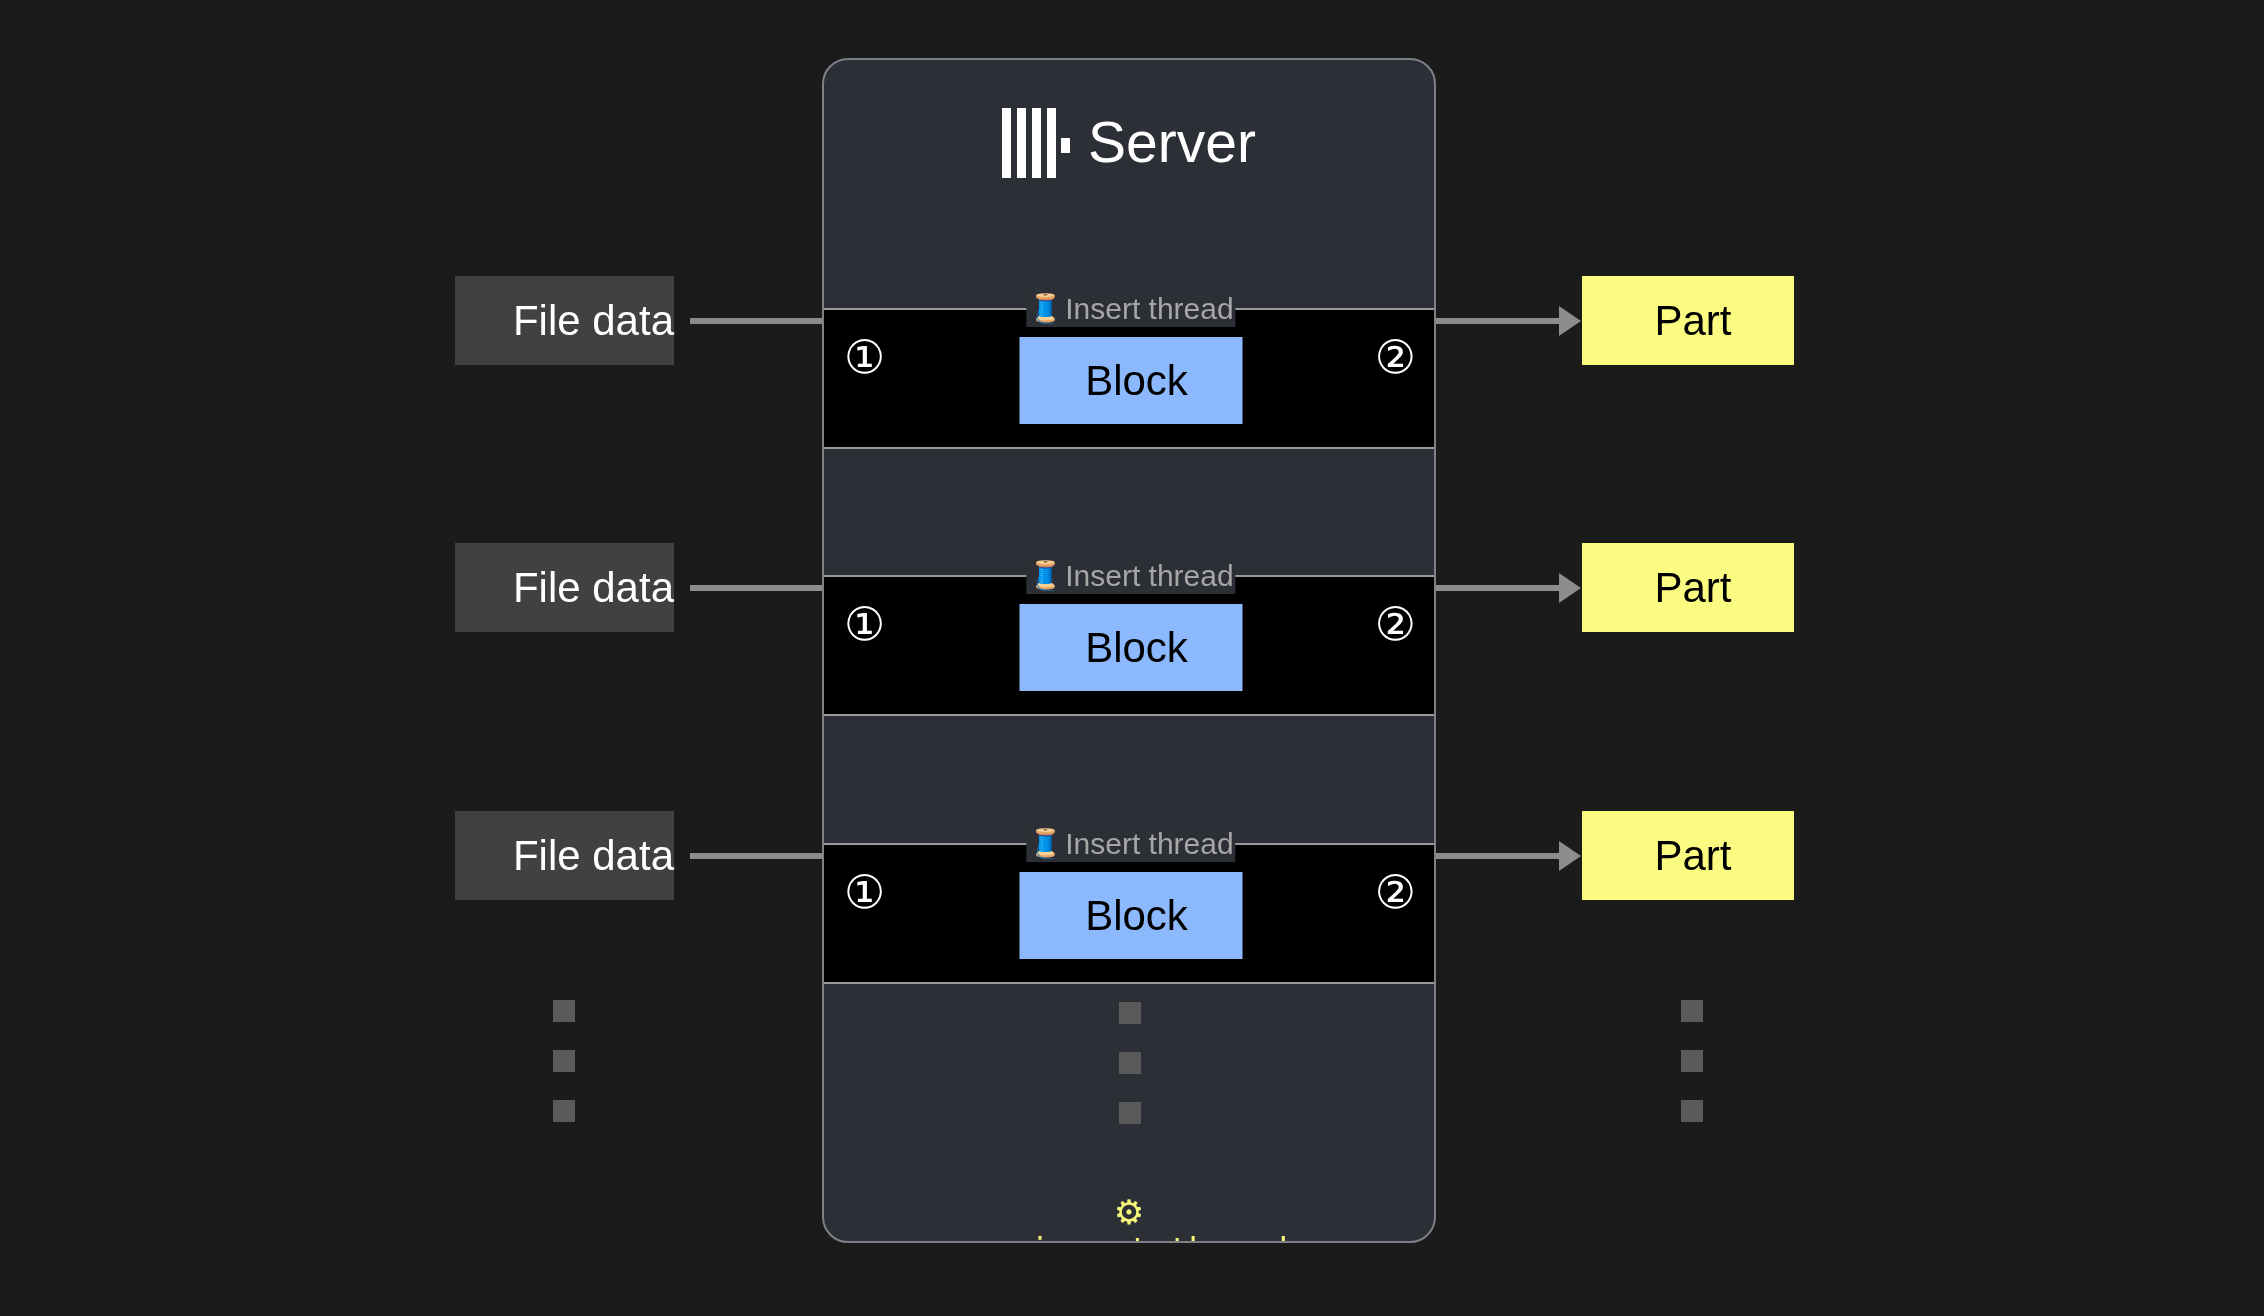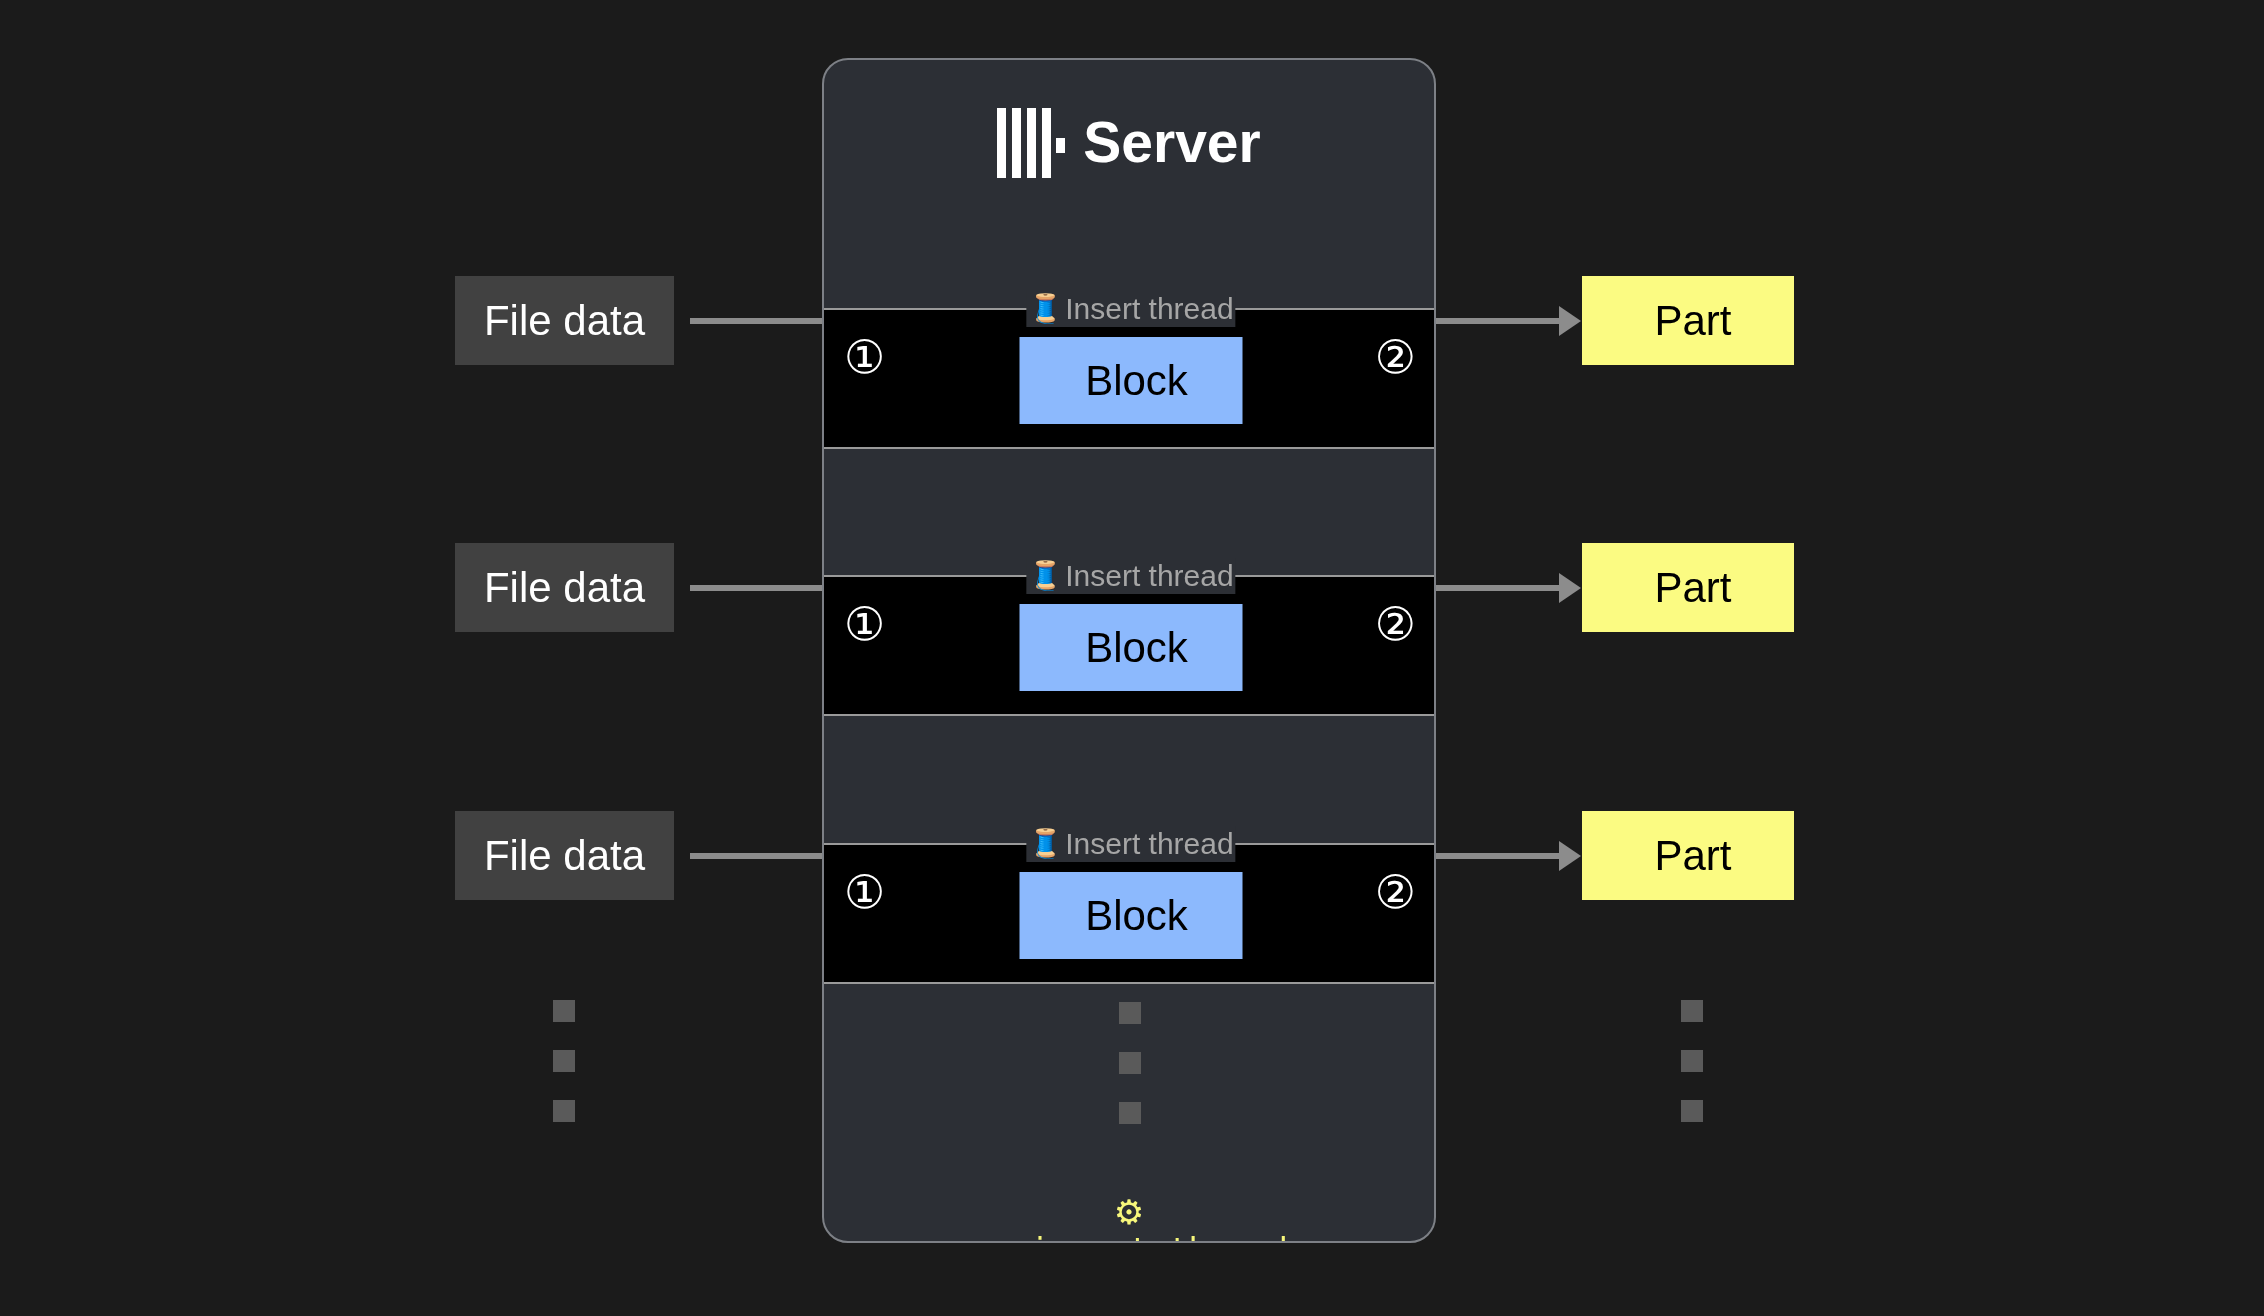--- a/index.html
+++ b/index.html
@@ -49,21 +49,21 @@
     gap: 18px;
   }
 
   .ch-logo {
     display: block;
   }
 
   #server-title {
     color: #ffffff;
     font-size: 57px;
-    font-weight: 700;
+    font-weight: 400;
     letter-spacing: 0px;
     line-height: 1;
     white-space: nowrap;
   }
 
   
   .thread-box {
     position: absolute;
     left: -2px;
     width: 618px;
@@ -137,20 +137,21 @@
     position: absolute;
     display: flex;
     align-items: center;
     justify-content: center;
   }
   .node-file {
     width: 219px;
     height: 89px;
     background: #414141;
     left: 455px;
+    justify-content: flex-end;
   }
   .node-file .node-label {
     color: #ffffff;
     font-size: 42px;
     line-height: 1;
   }
   .node-part {
     width: 212px;
     height: 89px;
     background: #fbfb82;

